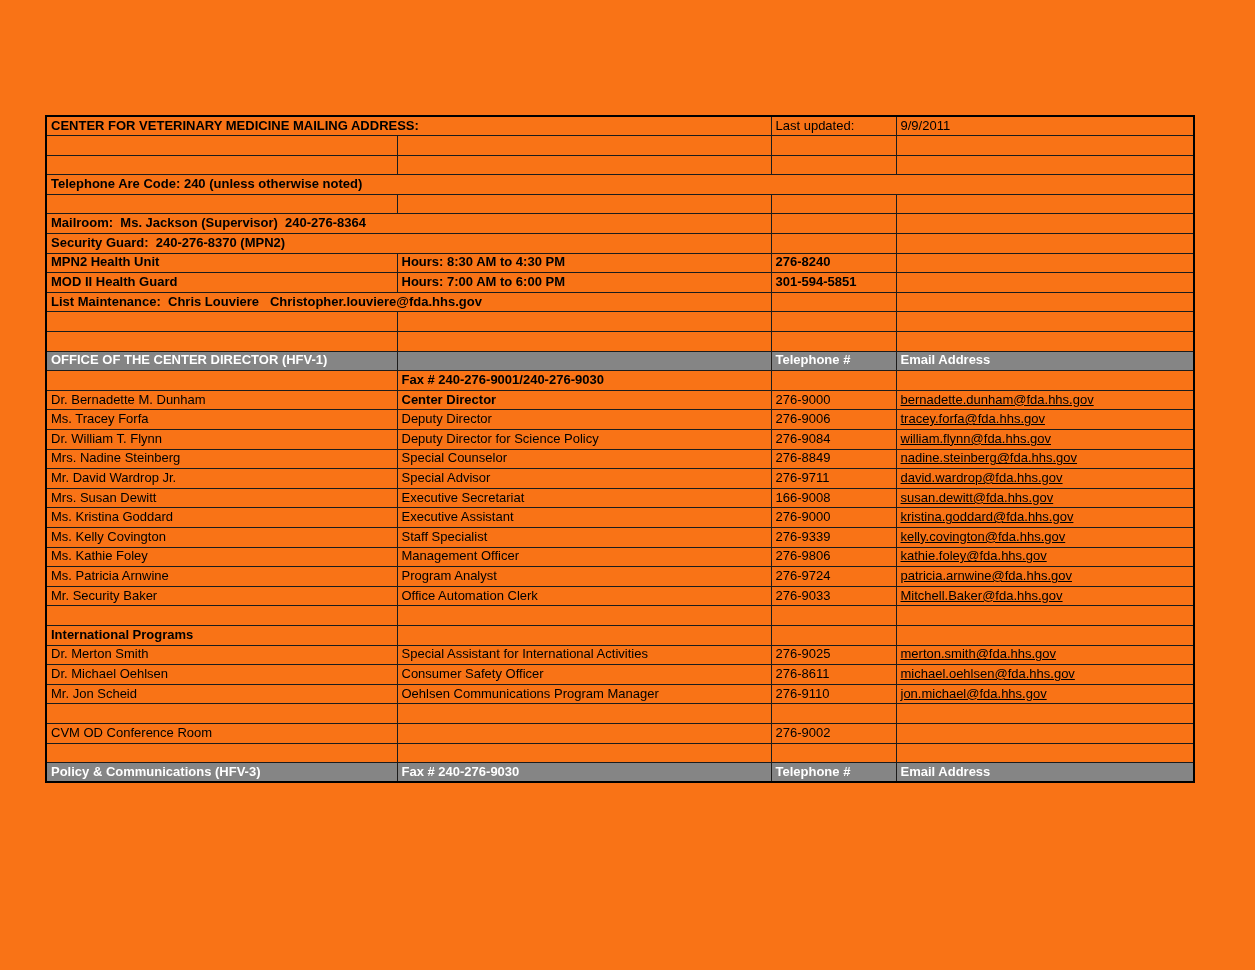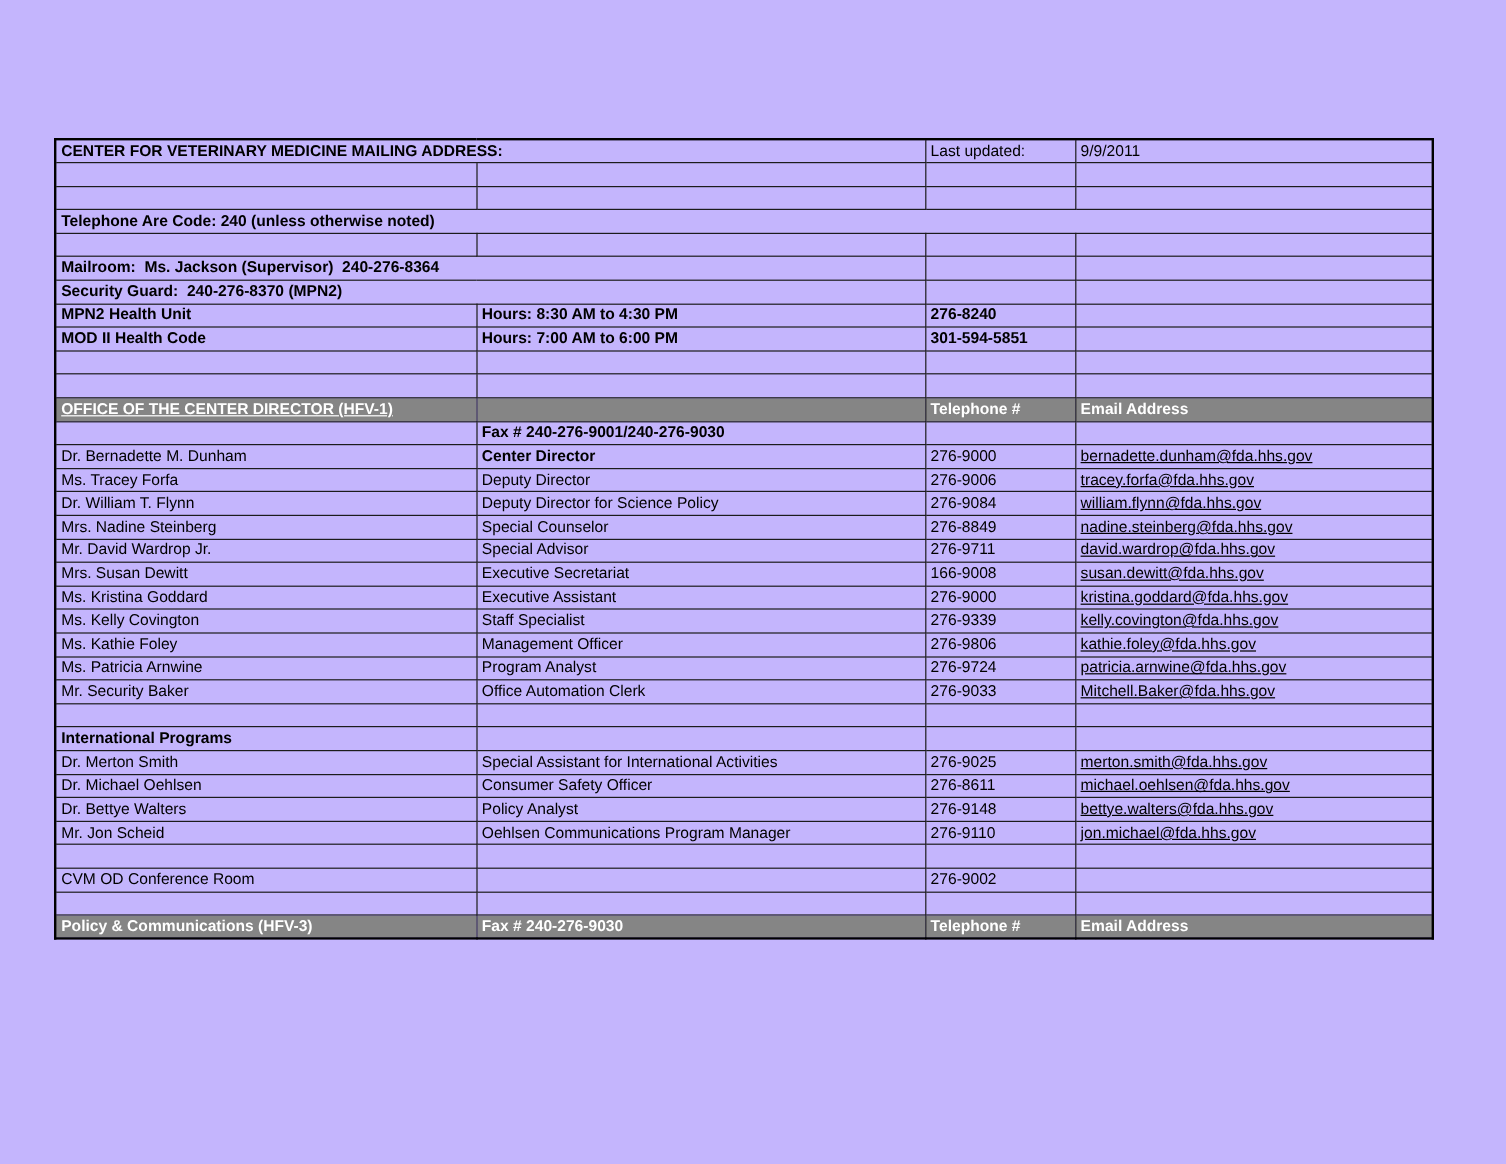--- a/index.html
+++ b/index.html
@@ -2,41 +2,41 @@
 <html><head>
 <meta charset="utf-8">
 <style>
   * { margin:0; padding:0; box-sizing:border-box; }
   html,body { background:#ffffff; }
   body {
     width:1255px; height:970px;
     font-family:"Liberation Sans", sans-serif;
     position:relative; overflow:hidden;
   }
-  .page { position:absolute; left:0; top:0; width:1255px; height:970px; background:#c4b5fd;padding-left:10px; }
+  .page { position:absolute; left:0; top:0; width:1255px; height:970px; background:#f97316;padding-left:10px; }
   table.dir {
     position:absolute; left:45px; top:115px; width:1148px;
     border-collapse:collapse; table-layout:fixed;
     border:2px solid #000;
   }
   table.dir td {
     border:1px solid #1c1c1c;
     height:19.6px;
     font-size:13px;
     line-height:1.15;
     padding:0 4px;
     white-space:pre;
     overflow:hidden;
     color:#000;
     vertical-align:middle;
     text-align:left;
   }
   col.c1{width:351px} col.c2{width:374px} col.c3{width:125px} col.c4{width:298px}
   td.b{font-weight:bold}
-  td.u{text-decoration:underline}
+  td.u{}
   td.lg{font-size:14.5px}
   td.red{color:#e60000}
   td.blue{color:#3030b0}
   td.link{color:#3030b0; text-decoration:underline; cursor:pointer}
   td.center{text-align:center}
   td.right{text-align:right}
   tr.gray td{background:#858585; color:#ffffff}
 </style>
 </head>
 <body>
@@ -86,23 +86,28 @@
           <td></td>
           <td></td>
         </tr>
         <tr>
           <td class="b">MPN2 Health Unit</td>
           <td class="b">Hours: 8:30 AM to 4:30 PM</td>
           <td class="b blue">276-8240</td>
           <td></td>
         </tr>
         <tr>
-          <td class="b">MOD II Health Code</td>
+          <td class="b">MOD II Health Guard</td>
           <td class="b">Hours: 7:00 AM to 6:00 PM</td>
           <td class="b blue">301-594-5851</td>
+          <td></td>
+        </tr>
+        <tr>
+          <td colspan="2" class="b">List Maintenance:  Chris Louviere   Christopher.louviere@fda.hhs.gov</td>
+          <td></td>
           <td></td>
         </tr>
         <tr>
           <td></td>
           <td></td>
           <td></td>
           <td></td>
         </tr>
         <tr>
           <td></td>
@@ -204,26 +209,20 @@
           <td>Dr. Merton Smith</td>
           <td>Special Assistant for International Activities</td>
           <td class="blue">276-9025</td>
           <td class="link">merton.smith@fda.hhs.gov</td>
         </tr>
         <tr>
           <td>Dr. Michael Oehlsen</td>
           <td>Consumer Safety Officer</td>
           <td class="blue">276-8611</td>
           <td class="link">michael.oehlsen@fda.hhs.gov</td>
-        </tr>
-        <tr>
-          <td>Dr. Bettye Walters</td>
-          <td>Policy Analyst</td>
-          <td class="blue">276-9148</td>
-          <td class="link">bettye.walters@fda.hhs.gov</td>
         </tr>
         <tr>
           <td>Mr. Jon Scheid</td>
           <td>Oehlsen Communications Program Manager</td>
           <td class="blue">276-9110</td>
           <td class="link">jon.michael@fda.hhs.gov</td>
         </tr>
         <tr>
           <td></td>
           <td></td>

